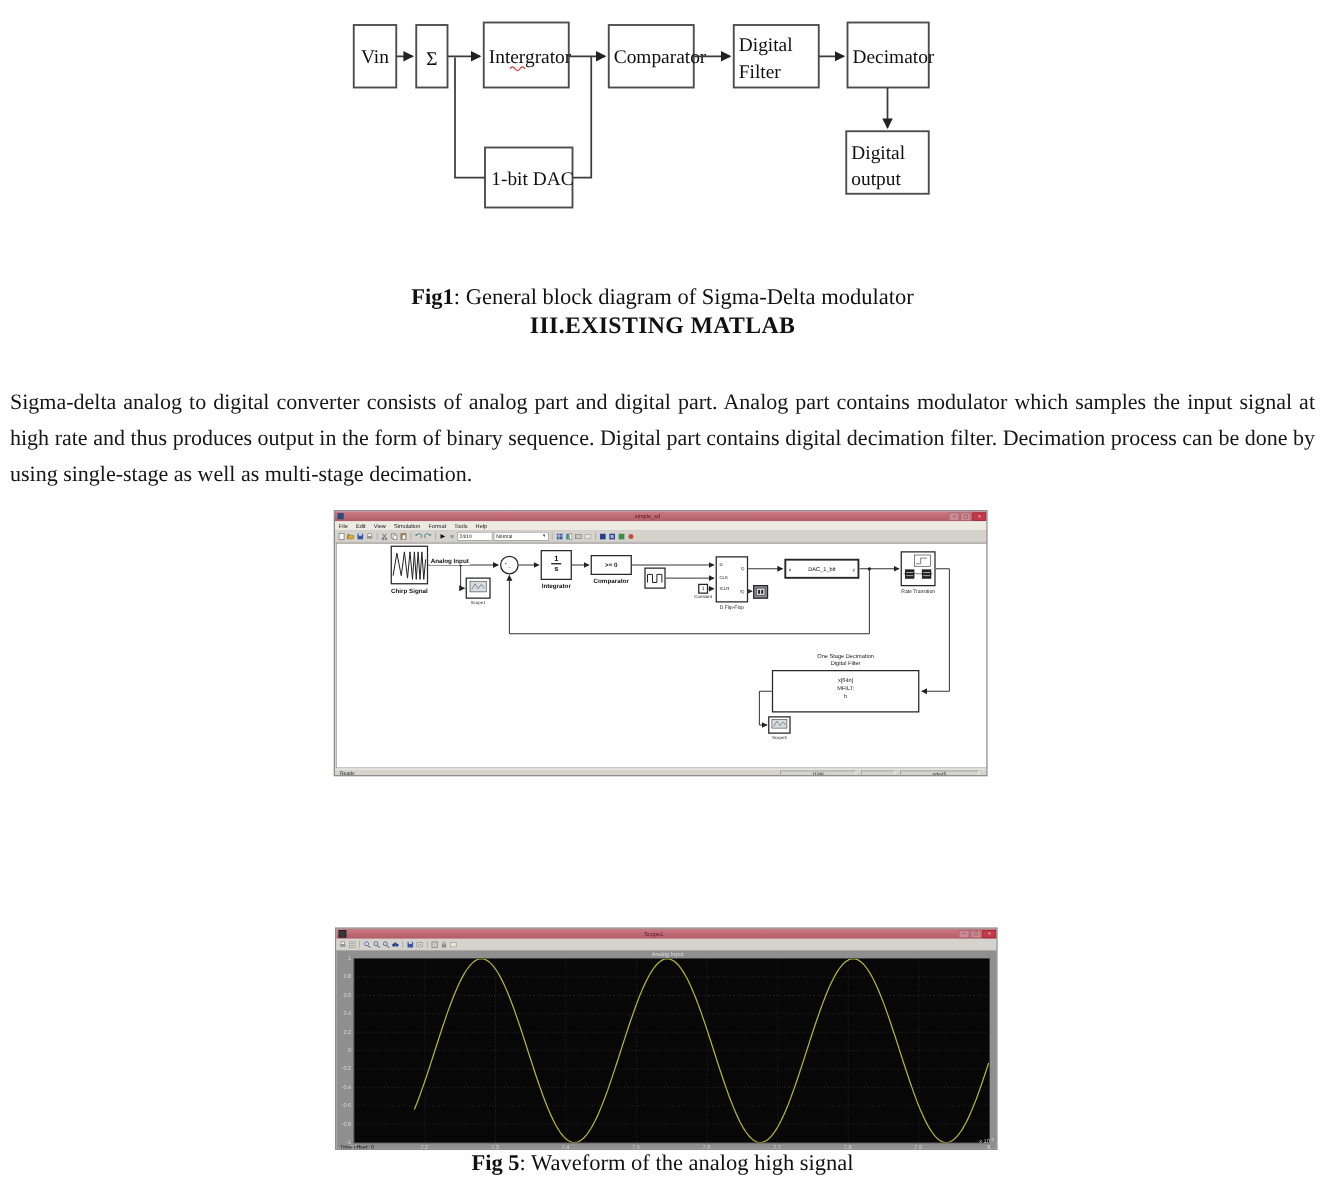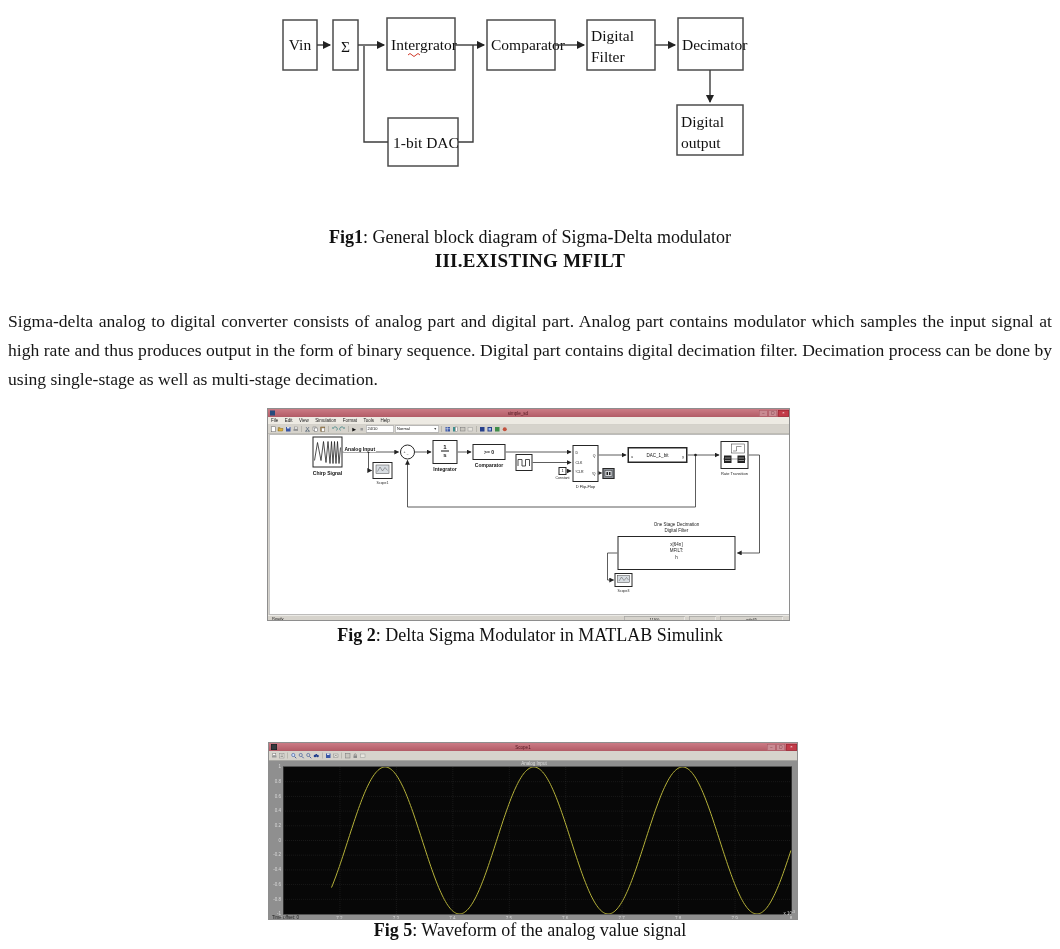--- a/index.html
+++ b/index.html
@@ -100,21 +100,21 @@
     <line x1="385" y1="37" x2="405" y2="37" marker-end="url(#arr1)"></line>
     <line x1="440" y1="62" x2="440" y2="94" marker-end="url(#arr1)"></line>
     <polyline points="203,37 203,134 188,134"></polyline>
     <polyline points="118,134 94,134 94,38"></polyline>
   </svg>
 
   <div class="fig-caption" style="top:204px;margin-top:23px;">
     <b>Fig1</b><span>: General block diagram of Sigma-Delta modulator</span>
   </div>
 
-  <div class="heading" style="top:250px;">III.EXISTING MFILT</div>
+  <div class="heading" style="top:250px;">III.EXISTING MATLAB</div>
 
   <div class="para" style="top:307px;">Sigma-delta analog to digital converter consists of analog part and digital part. Analog part contains modulator which samples the input signal at high rate and thus produces output in the form of binary sequence. Digital part contains digital decimation filter. Decimation process can be done by using single-stage as well as multi-stage decimation.</div>
 
   <div class="win" id="fig2-window" style="left:267px;top:408px;width:523px;height:213px;">
     <div class="win-scale" style="width:1046px;height:426px;">
       <div class="titlebar">
         <span class="appicon"></span>
         <span class="wtitle">simple_sd</span>
         <span class="winbtns">
           <span class="wbtn">–</span>
@@ -376,23 +376,20 @@
 
       <div class="statusbar">
         <span style="position:absolute;left:8px;top:2px;">Ready</span>
         <span class="scell" style="left:712px;width:120px;">119%</span>
         <span class="scell" style="left:842px;width:52px;"></span>
         <span class="scell" style="left:904px;width:124px;">ode45</span>
       </div>
     </div>
   </div>
 
-  <div class="fig-caption" style="top:625px;">
-    <b>Fig 2</b><span>: Delta Sigma Modulator in MATLAB Simulink</span>
-  </div>
 
 
   <div class="win" id="fig3-window" style="left:268px;top:742px;width:530px;height:178px;">
     <div class="win-scale" style="width:1060px;height:356px;">
       <div class="titlebar">
         <span class="appicon scopeic"></span>
         <span class="wtitle">Scope1</span>
         <span class="winbtns">
           <span class="wbtn">–</span>
           <span class="wbtn">▢</span>
@@ -520,16 +517,16 @@
             <div class="xtick" style="left: 917.111px;">7.9</div>
             <div class="xtick" style="left: 1030px;">8</div>
           </div>
         <div class="xexp"><span>x 10</span><sup>-3</sup></div>
         <div class="toffset">Time offset: 0</div>
       </div>
     </div>
   </div>
 
   <div class="fig-caption" style="top:920px;">
-    <b>Fig 5</b><span>: Waveform of the analog value signal</span>
+    <b>Fig 5</b><span>: Waveform of the analog high signal</span>
   </div>
 
 </div>
 
 </body></html>

